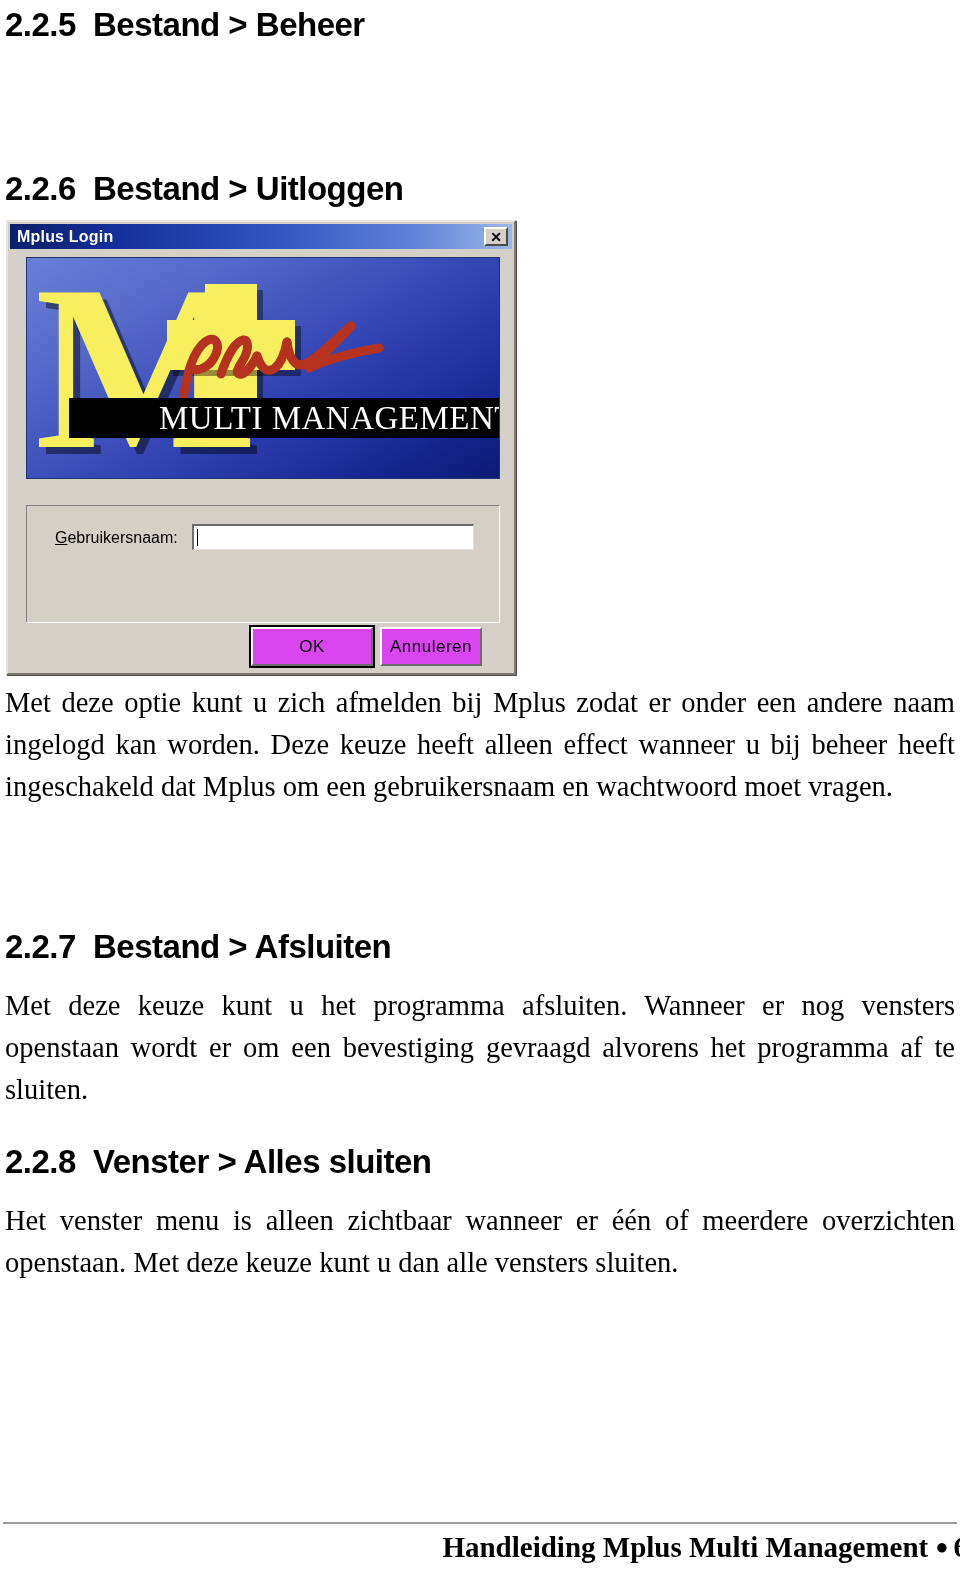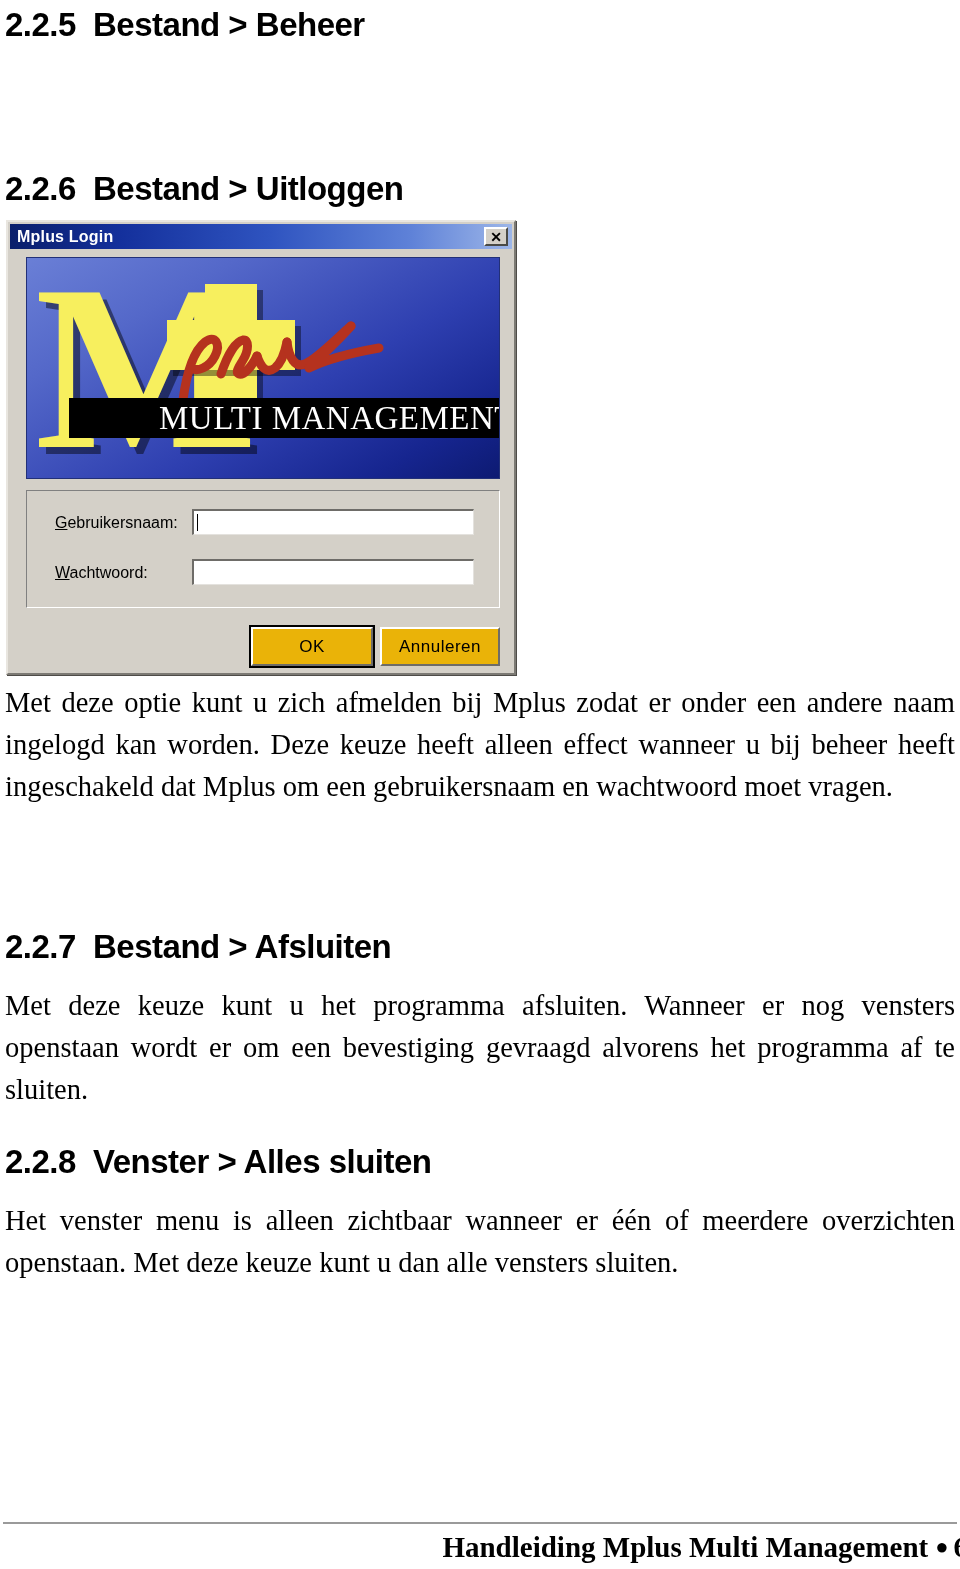--- a/index.html
+++ b/index.html
@@ -205,21 +205,21 @@
     color: #ffffff;
     letter-spacing: 0.5px;
     white-space: nowrap;
     margin-left: 12px;
   }
 
   
   .fields-group {
     position: absolute;
     left: 18px;
-    top: 268px;
+    top: 283px;
     width: 474px;
     height: 118px;
     background: #d4d0c8;
     border-top: 1px solid #808080;
     border-left: 1px solid #808080;
     border-right: 1px solid #ffffff;
     border-bottom: 1px solid #ffffff;
     box-sizing: border-box;
   }
   .field-row {
@@ -255,21 +255,21 @@
     top: 3px;
     width: 1px;
     height: 17px;
     background: #000;
   }
 
   
   .dlg-button {
     position: absolute;
     height: 39px;
-    background: #eab308;
+    background: #d946ef;
     border-top: 2px solid #ffffff;
     border-left: 2px solid #ffffff;
     border-right: 2px solid #6e6c68;
     border-bottom: 2px solid #6e6c68;
     box-sizing: border-box;
     display: flex;
     align-items: center;
     justify-content: center;
     font-family: "Liberation Sans", sans-serif;
     font-size: 17px;
@@ -320,29 +320,25 @@
 
     <div class="fields-group">
 
       <div class="field-row" style="top:18px;">
         <span class="field-label" style="top:5px;"><u>G</u><span>ebruikersnaam:</span></span>
         <div class="field-input">
           <span class="caret"></span>
         </div>
       </div>
 
-      <div class="field-row" style="top:68px;">
-        <span class="field-label" style="top:5px;"><u>W</u><span>achtwoord:</span></span>
-        <div class="field-input"></div>
-      </div>
 
     </div>
 
     <div class="dlg-button default" style="left:243px; top:405px; width:122px;">OK</div>
-    <div class="dlg-button" style="left:372px; top:405px; width:120px;">Annuleren</div>
+    <div class="dlg-button" style="left:372px; top:405px; width:102px;">Annuleren</div>
 
   </div>
 
   <div class="para" style="top:682px;">Met deze optie kunt u zich afmelden bij Mplus zodat er onder een andere naam ingelogd kan worden. Deze keuze heeft alleen effect wanneer u bij beheer heeft ingeschakeld dat Mplus om een gebruikersnaam en wachtwoord moet vragen.</div>
 
   <div class="heading" style="top:928px;">
     <span class="num">2.2.7</span><span>Bestand &gt; Afsluiten</span>
   </div>
   <div class="para" style="top:985px;">Met deze keuze kunt u het programma afsluiten. Wanneer er nog vensters openstaan wordt er om een bevestiging gevraagd alvorens het programma af te sluiten.</div>
 

